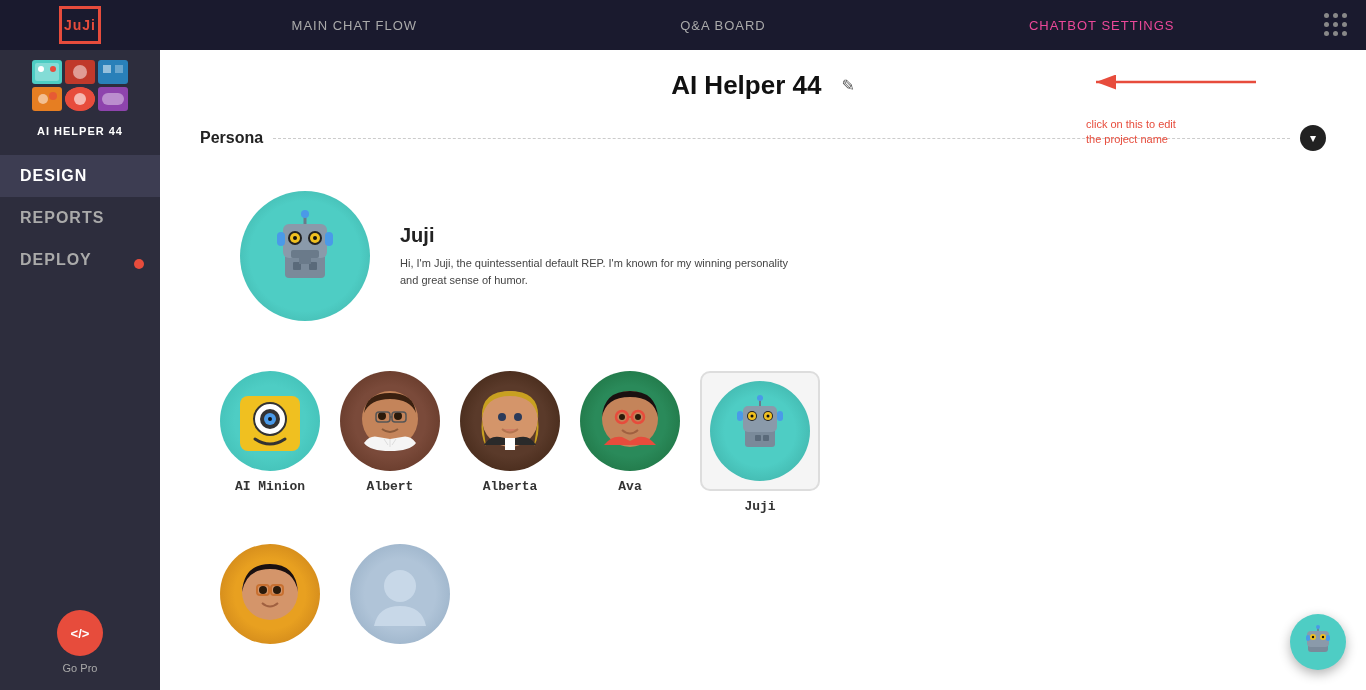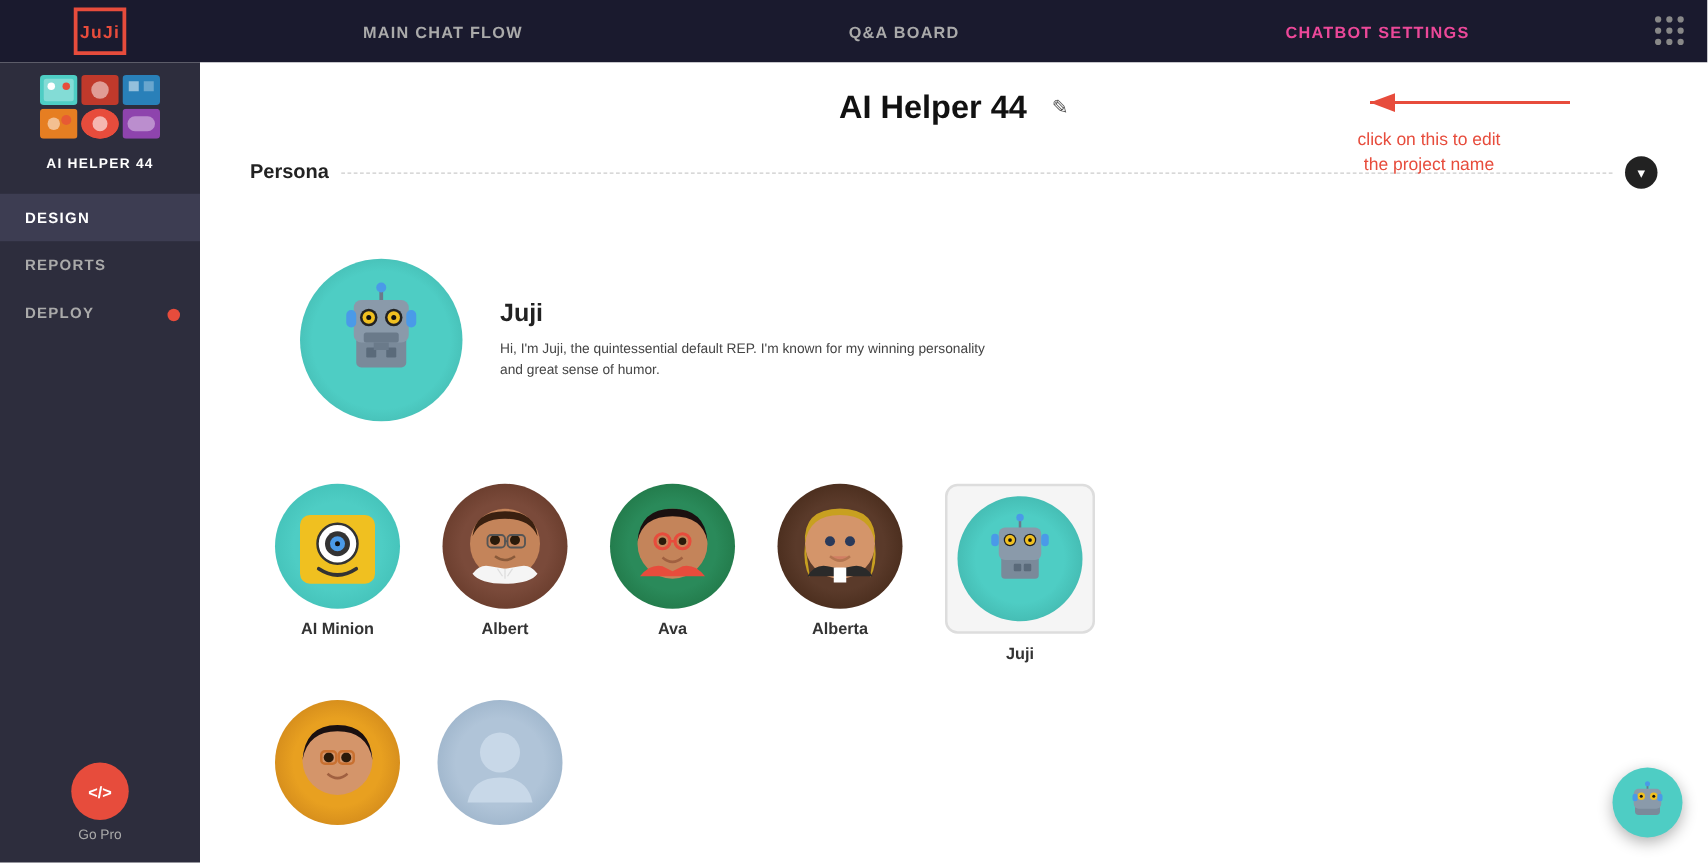--- a/index.html
+++ b/index.html
@@ -37,21 +37,21 @@
       flex: 1;
       display: flex;
       justify-content: space-around;
       align-items: center;
     }
     .nav-link {
       color: #aaa;
       text-decoration: none;
       font-size: 13px;
       letter-spacing: 1px;
-      font-weight: 700;
+      font-weight: 400;
       cursor: pointer;
       padding: 0 20px;
     }
     .nav-link.active {
       color: #ec4899;
     }
     .nav-dots {
       width: 60px;
       display: flex;
       align-items: center;
@@ -107,21 +107,21 @@
       text-align: center;
     }
     .sidebar-menu {
       width: 100%;
     }
     .sidebar-item {
       display: flex;
       align-items: flex-end;
       padding: 12px 20px;
       color: #aaa;
-      font-size: 12px;
+      font-size: 16px;
       font-weight: 700;
       letter-spacing: 1px;
       cursor: pointer;
       position: relative;
     }
     .sidebar-item.active {
       background: #3d3d52;
       color: #fff;
     }
     .badge-dot {
@@ -161,30 +161,31 @@
       color: #111;
     }
     .edit-icon {
       margin-left: 10px;
       font-size: 16px;
       color: #555;
       cursor: pointer;
     }
     .annotation-text {
       color: #e74c3c;
-      font-size: 14px;
+      font-size: 11px;
       font-weight: 500;
       line-height: 1.4;
-      text-align: center;
+      text-align: left;
+      margin-top: 15px;
     }
     .persona-header {
       display: flex;
       align-items: center;
       gap: 10px;
-      margin-bottom: 36px;
+      margin-bottom: 20px;
     }
     .persona-title {
       font-size: 16px;
       font-weight: 700;
       color: #222;
       white-space: nowrap;
     }
     .persona-divider {
       flex: 1;
       border: none;
@@ -203,23 +204,24 @@
       gap: 30px;
       padding: 20px 40px;
       margin-bottom: 30px;
     }
     .persona-info h2 { font-size: 20px; font-weight: 700; margin-bottom: 8px; color: #222; }
     .persona-info p { font-size: 11px; color: #444; line-height: 1.5; max-width: 400px; }
 
     
     .persona-grid {
       display: flex;
-      gap: 34px;
+      gap: 20px;
       padding: 0 20px;
       flex-wrap: wrap;
+      font-family: Liberation Mono, monospace;
     }
     .persona-card {
       display: flex;
       flex-direction: column;
       align-items: center;
       gap: 8px;
       cursor: pointer;
     }
     .persona-card.selected .persona-thumb-wrap {
       border: 2px solid #ddd;
@@ -455,62 +457,62 @@
           <path d="M32 48 Q40 54 48 48" stroke="#8a5a3a" stroke-width="2" fill="none"></path>
 
           <path d="M14 62 Q20 54 28 56 L40 58 L52 56 Q60 54 66 62 Q60 70 40 70 Q20 70 14 62Z" fill="#f5f5f5"></path>
           <path d="M34 58 L38 64 M40 58 L40 66 M46 58 L42 64" stroke="#ddd" stroke-width="1"></path>
         </svg>
       </div>
       <span class="persona-card-label">Albert</span>
     </div>
 
     <div class="persona-card">
+      <div class="persona-thumb" style="background:radial-gradient(circle, #5a3a2a 50%, #3a2010 100%);">
+        <svg width="80" height="80" viewBox="0 0 80 80">
+
+          <circle cx="40" cy="38" r="28" fill="#d4956a"></circle>
+
+          <path d="M12 38 Q10 10 40 10 Q70 10 68 38 Q65 15 40 15 Q15 15 12 38Z" fill="#c8a020"></path>
+          <path d="M12 38 Q10 55 16 65" fill="#c8a020"></path>
+          <path d="M68 38 Q70 55 64 65" fill="#c8a020"></path>
+
+          <circle cx="32" cy="36" r="4" fill="#2a3a5a"></circle>
+          <circle cx="48" cy="36" r="4" fill="#2a3a5a"></circle>
+
+          <path d="M32 48 Q40 55 48 48" stroke="#a06040" stroke-width="2" fill="#d07060" opacity="0.6"></path>
+
+          <path d="M14 64 Q20 54 30 56 L40 58 L50 56 Q60 54 66 64" fill="#2a2a2a"></path>
+          <rect x="35" y="57" width="10" height="12" fill="#fff"></rect>
+        </svg>
+      </div>
+      <span class="persona-card-label">Alberta</span>
+    </div>
+
+    <div class="persona-card">
       <div class="persona-thumb" style="background:radial-gradient(circle, #2a8a5a 50%, #1a6a3a 100%);">
         <svg width="80" height="80" viewBox="0 0 80 80">
 
           <circle cx="40" cy="38" r="28" fill="#c4845a"></circle>
 
           <path d="M12 36 Q14 10 40 10 Q66 10 68 36 Q64 16 40 16 Q16 16 12 36Z" fill="#1a1010"></path>
 
           <circle cx="32" cy="36" r="6" fill="none" stroke="#e74c3c" stroke-width="2.5"></circle>
           <circle cx="48" cy="36" r="6" fill="none" stroke="#e74c3c" stroke-width="2.5"></circle>
           <line x1="38" y1="36" x2="42" y2="36" stroke="#e74c3c" stroke-width="2"></line>
 
           <circle cx="32" cy="36" r="3" fill="#2a1a0a"></circle>
           <circle cx="48" cy="36" r="3" fill="#2a1a0a"></circle>
 
           <path d="M32 49 Q40 56 48 49" stroke="#a06040" stroke-width="2" fill="none"></path>
 
           <path d="M14 64 Q22 54 32 56 L40 60 L48 56 Q58 54 66 64" fill="#e74c3c"></path>
         </svg>
       </div>
       <span class="persona-card-label">Ava</span>
-    </div>
-
-    <div class="persona-card">
-      <div class="persona-thumb" style="background:radial-gradient(circle, #5a3a2a 50%, #3a2010 100%);">
-        <svg width="80" height="80" viewBox="0 0 80 80">
-
-          <circle cx="40" cy="38" r="28" fill="#d4956a"></circle>
-
-          <path d="M12 38 Q10 10 40 10 Q70 10 68 38 Q65 15 40 15 Q15 15 12 38Z" fill="#c8a020"></path>
-          <path d="M12 38 Q10 55 16 65" fill="#c8a020"></path>
-          <path d="M68 38 Q70 55 64 65" fill="#c8a020"></path>
-
-          <circle cx="32" cy="36" r="4" fill="#2a3a5a"></circle>
-          <circle cx="48" cy="36" r="4" fill="#2a3a5a"></circle>
-
-          <path d="M32 48 Q40 55 48 48" stroke="#a06040" stroke-width="2" fill="#d07060" opacity="0.6"></path>
-
-          <path d="M14 64 Q20 54 30 56 L40 58 L50 56 Q60 54 66 64" fill="#2a2a2a"></path>
-          <rect x="35" y="57" width="10" height="12" fill="#fff"></rect>
-        </svg>
-      </div>
-      <span class="persona-card-label">Alberta</span>
     </div>
 
     <div class="persona-card selected">
       <div class="persona-thumb-wrap">
         <div class="persona-thumb" style="background:radial-gradient(circle, #4ecdc4 50%, #3aa89f 100%);">
           <svg width="80" height="80" viewBox="0 0 80 80">
             <rect x="25" y="34" width="30" height="22" rx="3" fill="#7a8a9a"></rect>
             <rect x="23" y="15" width="34" height="26" rx="5" fill="#8a9aaa"></rect>
             <line x1="40" y1="15" x2="40" y2="9" stroke="#6a7a8a" stroke-width="2"></line>
             <circle cx="40" cy="7" r="3" fill="#4a9ae8"></circle>

